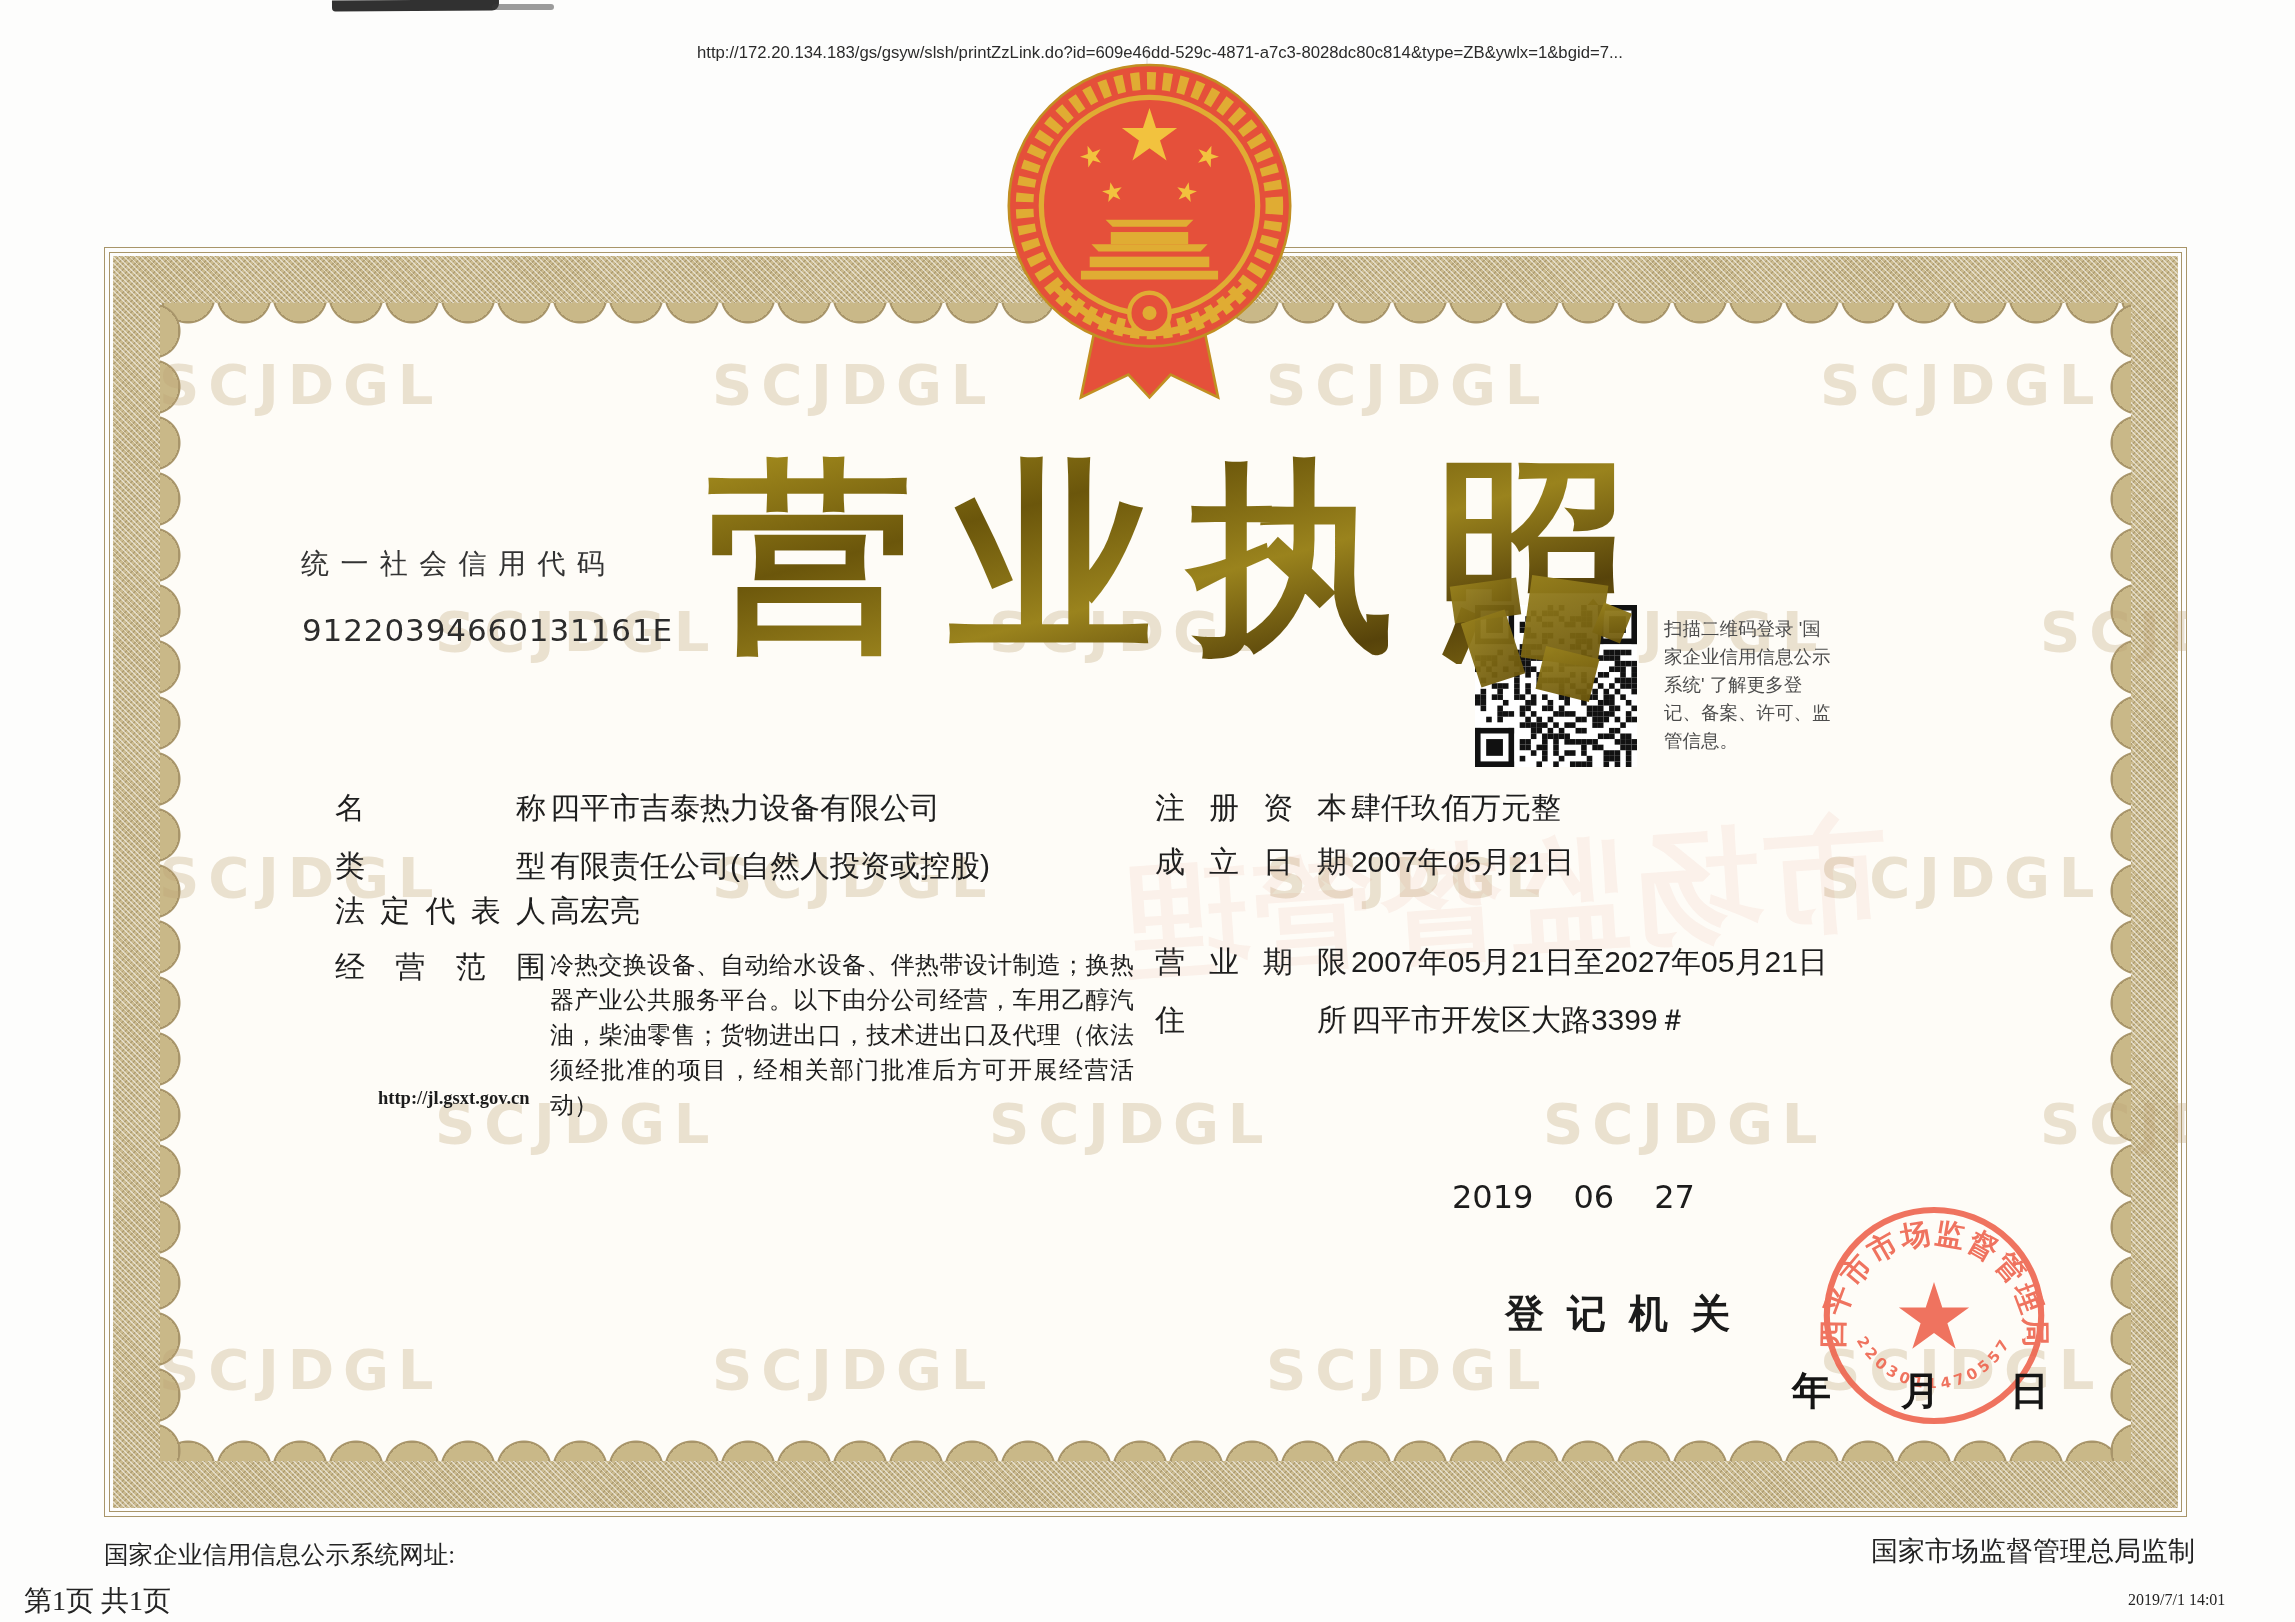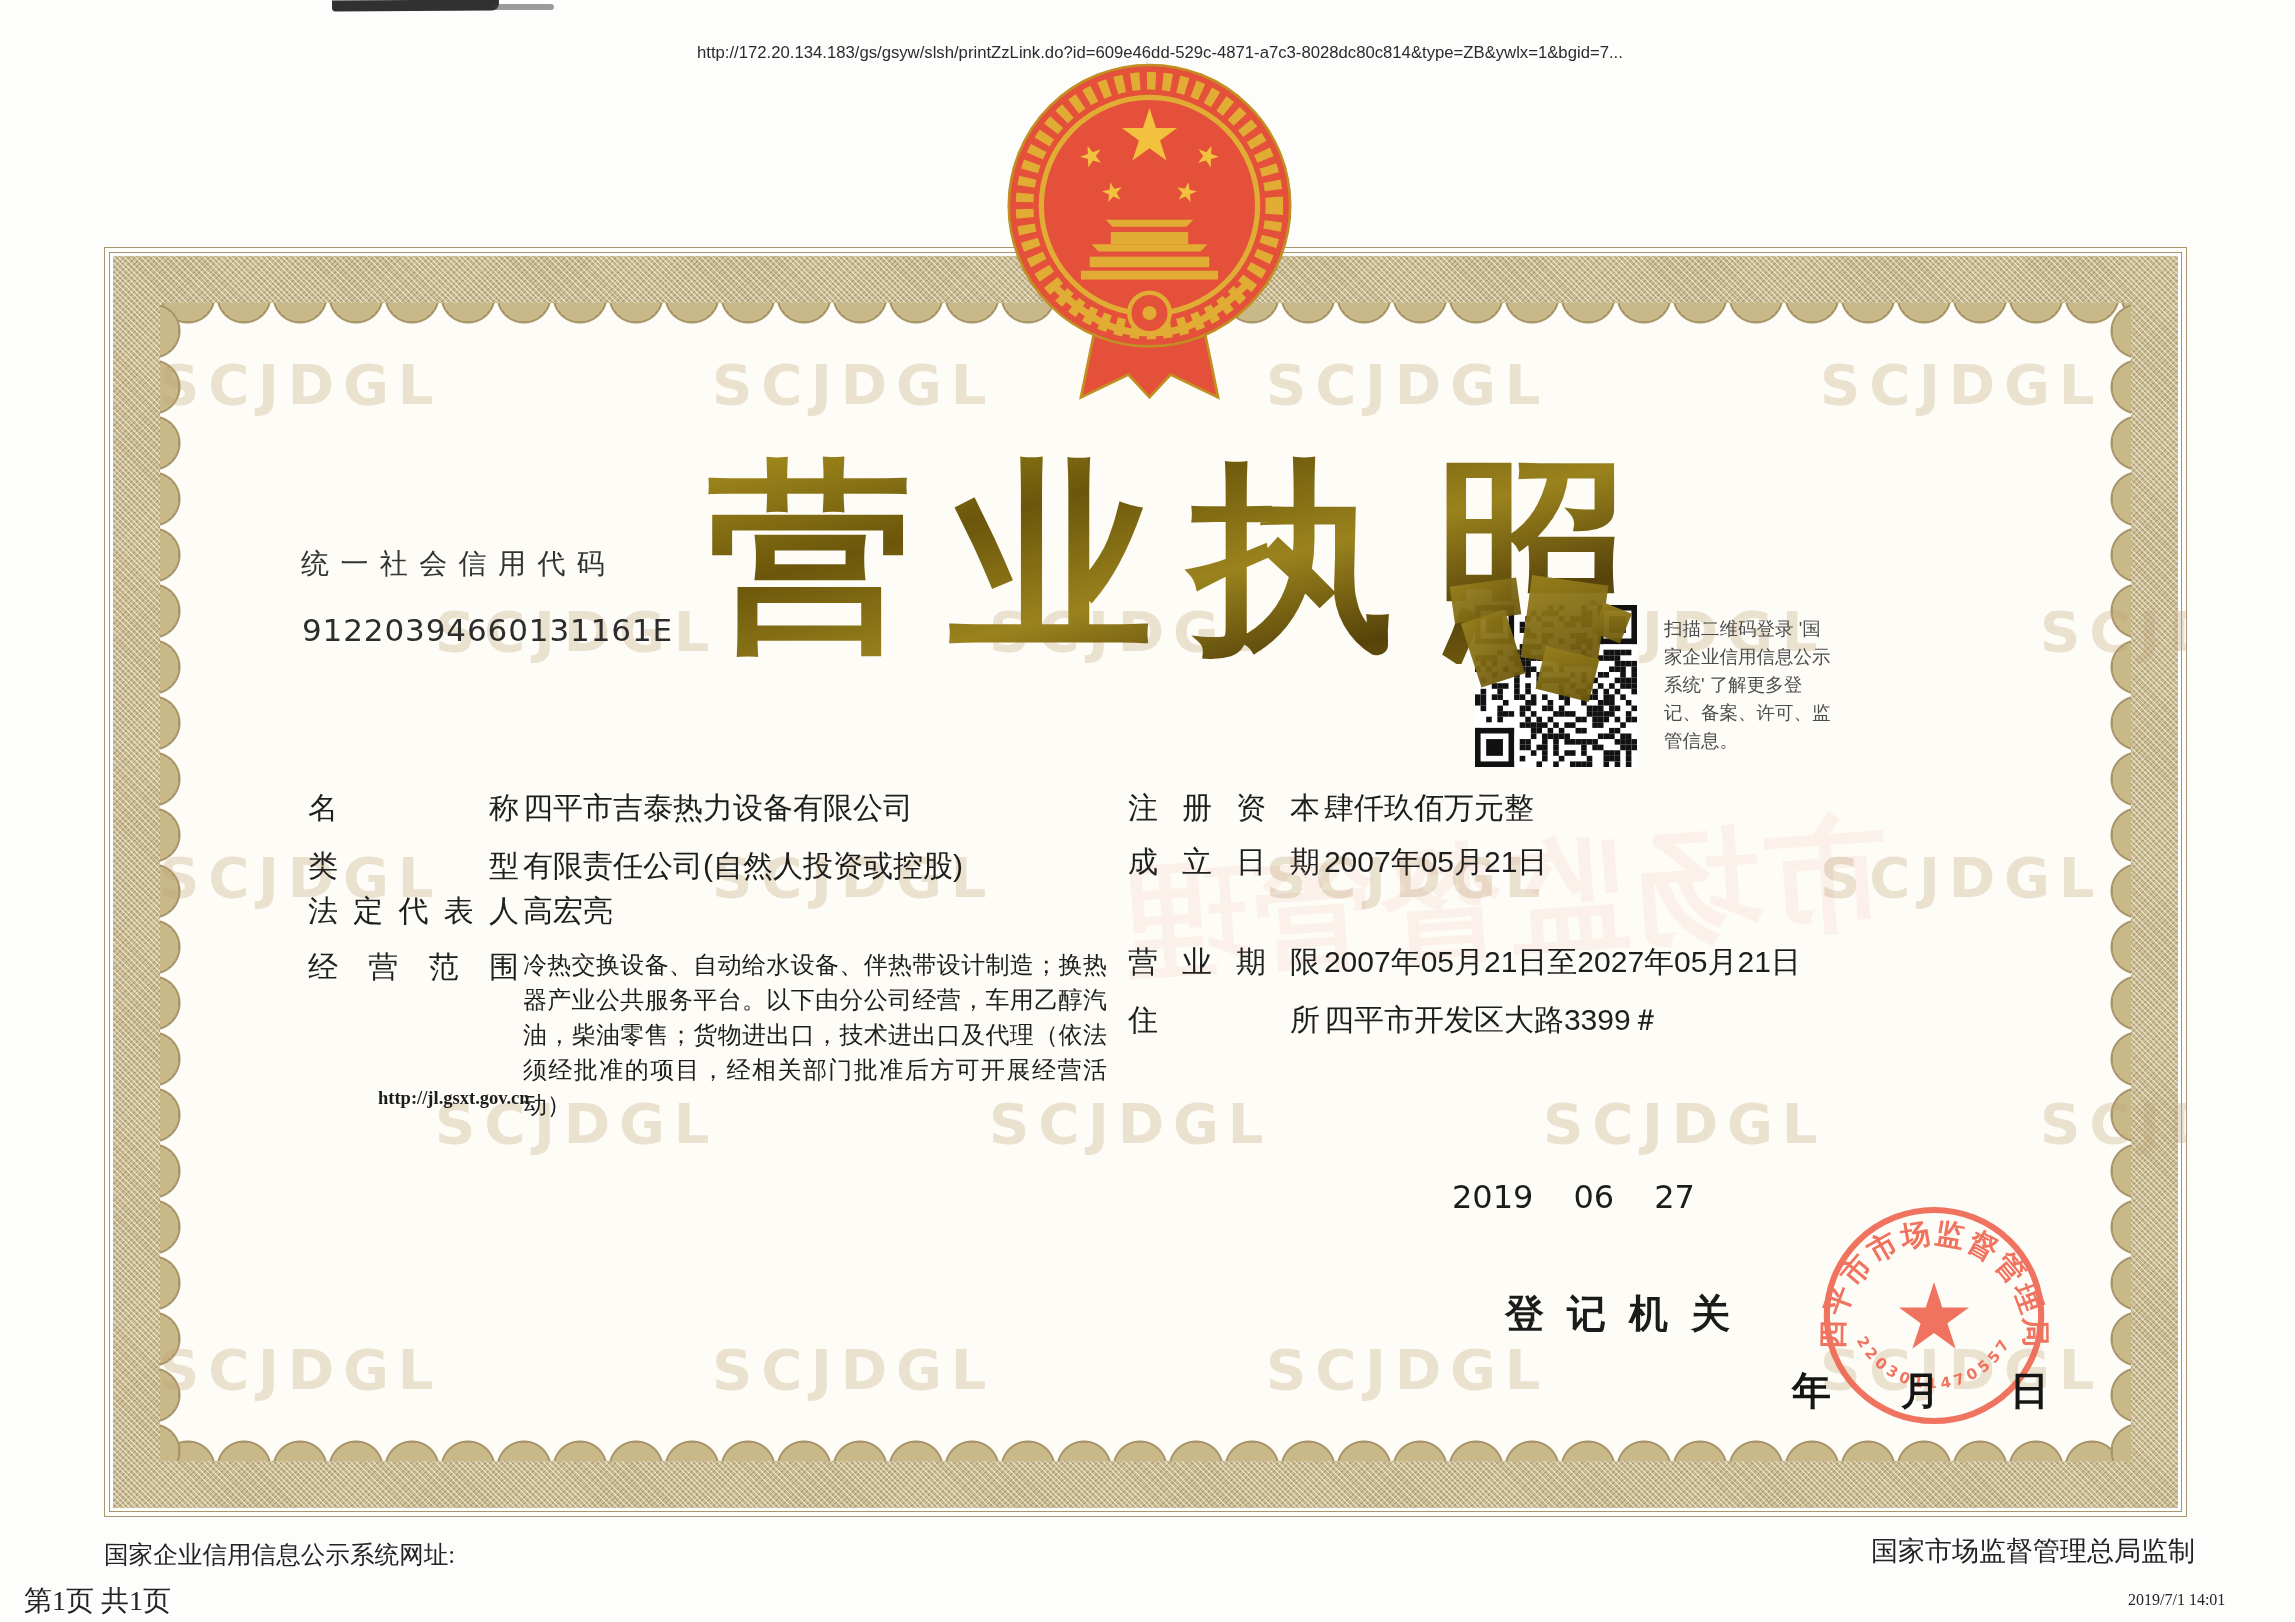--- a/index.html
+++ b/index.html
@@ -56,21 +56,21 @@
     -webkit-background-clip:text;background-clip:text;color:transparent;z-index:3;margin-left:12px;}
 
   
   .qr-box{left:1475px;top:605px;width:162px;height:162px;background:#fff;z-index:4;}
   .qr-frag{position:absolute;z-index:5;background:linear-gradient(150deg,#97801d,#6b560c);opacity:.95;}
   .qr-caption{left:1664px;top:615px;width:172px;font-size:18.5px;line-height:1.52;color:#4c4c4c;z-index:5;}
 
   
   .frow{position:absolute;white-space:nowrap;}
   .flabel{display:inline-block;font-size:30px;color:#1f1f1f;text-align:justify;text-align-last:justify;
-          vertical-align:top;}
+          vertical-align:top;margin-left:27px;}
   .wL{width:211px;} .wR{width:192px;}
   .fvalue{display:inline-block;font-size:30px;color:#1d1d1d;vertical-align:top;}
   .scope{white-space:normal;width:584px;font-size:24px;line-height:35px;text-align:justify;}
   .gov-url{left:378px;top:1088px;font-size:18.5px;font-family:"Liberation Serif",serif;color:#1c1c1c;font-weight:600;}
 
   
   .issue-date{left:1452px;top:1178px;font-size:32px;color:#1c1c1c;font-family:"DejaVu Sans",sans-serif;}
   .issue-date span{margin-right:40px;}
   .registrar{left:1505px;top:1287px;font-size:39px;letter-spacing:23px;color:#1b1b1b;font-weight:600;}
   .ymd{left:1792px;top:1364px;font-size:39px;color:#151515;font-weight:600;z-index:7;}

